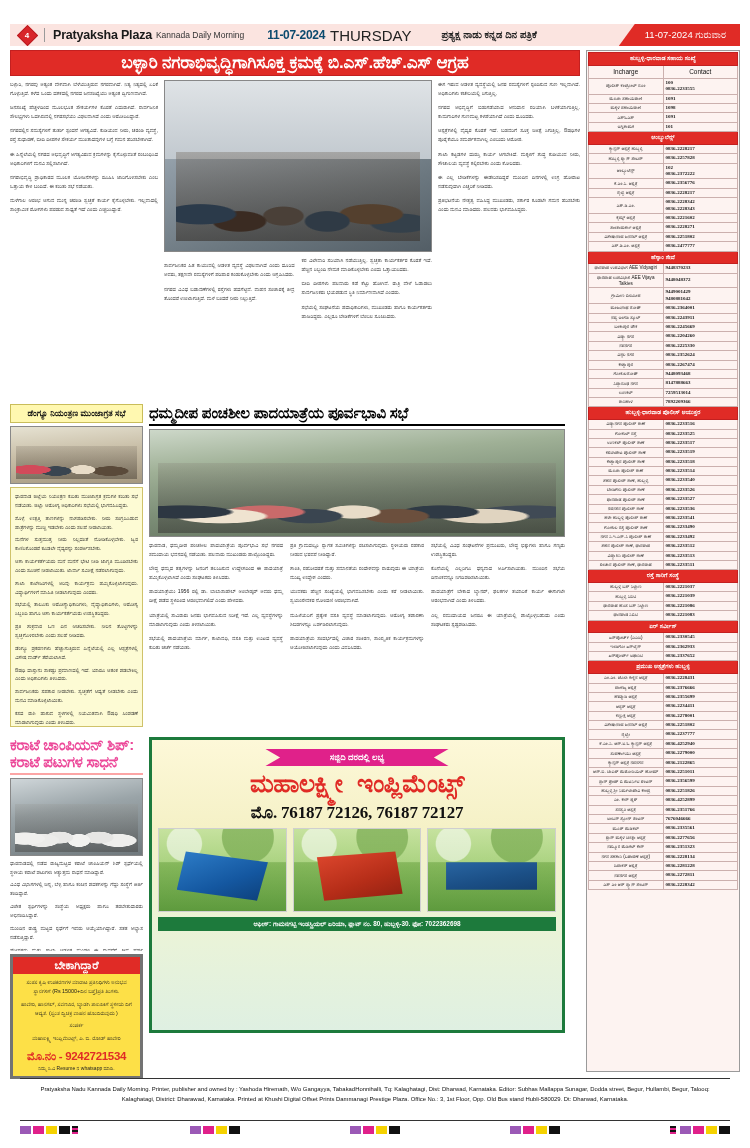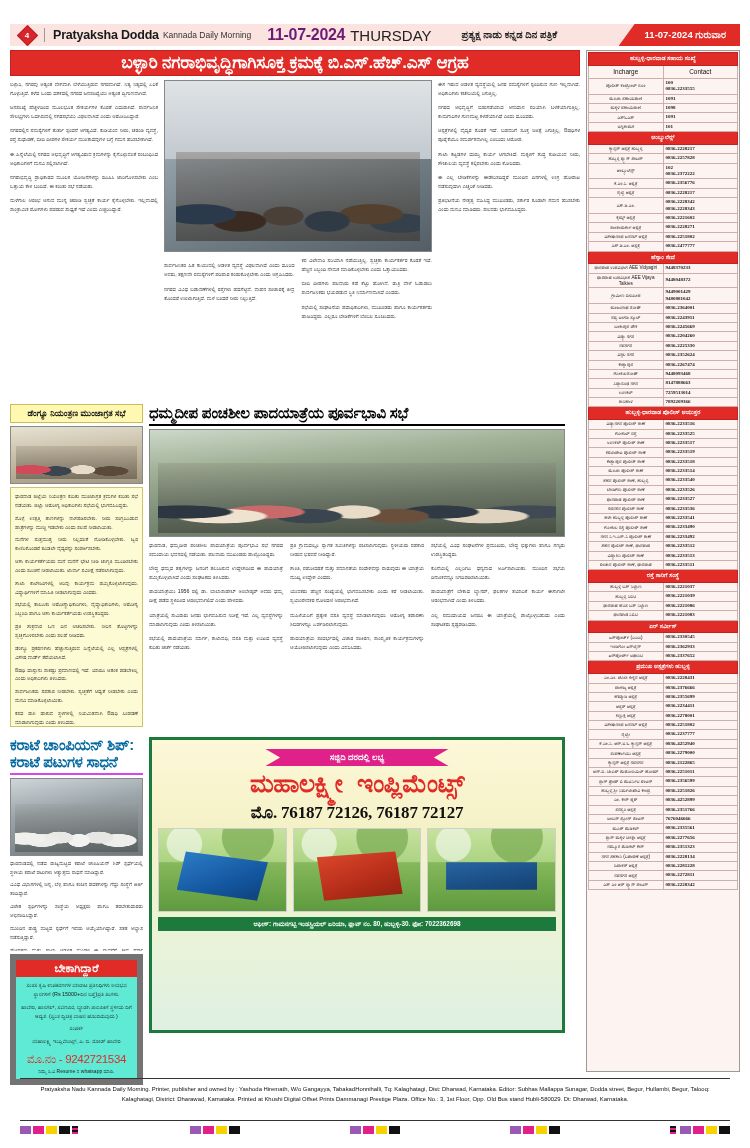--- a/index.html
+++ b/index.html
@@ -39,32 +39,32 @@
     border: 1px solid #b91d21;
   }
   .diamond span {
     transform: rotate(-45deg);
     color: #fff; font-size: 8px; font-weight: bold;
     line-height: 1;
   }
   .mh-sep { width: 1px; height: 14px; background: #9a9a9a; margin-right: 8px; }
   .mh-name { font-size: 12.5px; font-weight: bold; letter-spacing: -0.2px; color: #1a1a1a; }
   .mh-sub { font-size: 8.5px; color: #333; margin-left: 4px; }
-  .mh-date { font-size: 16px; font-weight: bold; color: #701a75; margin-left: 16px; letter-spacing: -0.3px;}
+  .mh-date { font-size: 12px; font-weight: bold; color: #0c4a6e; margin-left: 23px; letter-spacing: -0.3px;}
   .mh-day { font-size: 15px; color: #222; margin-left: 5px; }
   .mh-kn { font-size: 10px; color: #222; margin-left: 30px; font-weight: bold;}
   .mh-redtab {
     margin-left: auto;
     background: #e02b26;
     color: #fff;
     height: 22px;
     display: flex; align-items: center;
     padding: 0 14px 0 26px;
     font-size: 9.5px;
-    font-weight: bold;
+    font-weight: normal;
     position: relative;
     clip-path: polygon(16px 0, 100% 0, 100% 100%, 0 100%);
   }
 
   
   .body-wrap {
     position: absolute; left: 10px; top: 50px;
     width: 730px; height: 1022px;
     display: flex;
     gap: 6px;
@@ -163,23 +163,23 @@
   .threecol-text {
     column-count: 3; column-gap: 7px;
     font-size: 5.2px; line-height: 1.75;
     text-align: justify; color: #1c1c1c;
     overflow: hidden;
   }
   .twocol-text p, .threecol-text p { margin: 0 0 5px 0; }
 
   
   .karate-head {
-    font-size: 15px; font-weight: bold; color: #0369a1;
+    font-size: 15px; font-weight: bold; color: #ec4899;
     line-height: 1.12; letter-spacing: -0.3px;
-    border-bottom: 2px solid #d946ef; padding-bottom: 2px;
+    border-bottom: 2px solid #fca5a5; padding-bottom: 2px;
   }
   .photo.karate {
     background: linear-gradient(170deg,#cfd6d9 0%,#9aa4a8 40%,#6f787c 100%);
   }
   .photo.karate::after{
     content:"";
     position:absolute;left:3%;right:3%;bottom:4%;height:62%;
     background:
       radial-gradient(ellipse at 8% 72%, #f0f0ee 0 12%, transparent 13%),
       radial-gradient(ellipse at 22% 76%, #ececea 0 12%, transparent 13%),
@@ -216,36 +216,36 @@
     background:
       radial-gradient(ellipse at 12% 72%, #d24a5a 0 13%, transparent 14%),
       radial-gradient(ellipse at 33% 76%, #3a4550 0 13%, transparent 14%),
       radial-gradient(ellipse at 55% 72%, #e8dcc8 0 13%, transparent 14%),
       radial-gradient(ellipse at 78% 76%, #5a4a3a 0 13%, transparent 14%),
       linear-gradient(180deg, rgba(140,130,115,.3), rgba(70,62,52,.5));
   }
 
   
   .rec-box {
-    border: 6px solid #737373;
-    background: #5eead4;
+    border: 3px solid #737373;
+    background: #fde047;
     box-sizing: border-box;
   }
   .rec-title {
     background: #e02b26; color: #fff;
     text-align: center; font-weight: bold;
     font-size: 11px; padding: 2px 0;
   }
   .rec-body {
     font-size: 5.4px; line-height: 1.75; text-align: center;
     padding: 4px 5px; color: #1b1b1b;
   }
   .rec-body p { margin: 0 0 3px 0; }
   .rec-phone {
-    text-align: center; color: #e02b26; font-weight: normal;
+    text-align: center; color: #e02b26; font-weight: bold;
     font-size: 11.5px; padding-bottom: 2px; letter-spacing: -0.3px;
   }
   .rec-foot {
     font-size: 5px; text-align: center; padding-bottom: 4px; color: #222;
   }
 
   
   .bigad {
     border: 3px solid #1d7a3c;
     background: linear-gradient(180deg,#fdf8d8 0%,#f5f1c7 30%,#e9f3d9 70%,#dff0e2 100%);
@@ -368,21 +368,21 @@
 
 <div class="page">
 
   <div class="masthead">
     <div class="mh-logo">
       <div class="diamond">
         <span>4</span>
       </div>
     </div>
     <div class="mh-sep"></div>
-    <span class="mh-name">Pratyaksha Dodda</span>
+    <span class="mh-name">Pratyaksha Plaza</span>
     <span class="mh-sub">Kannada Daily Morning</span>
     <span class="mh-date">11-07-2024</span>
     <span class="mh-day">THURSDAY</span>
     <span class="mh-kn">ಪ್ರತ್ಯಕ್ಷ ನಾಡು ಕನ್ನಡ ದಿನ ಪತ್ರಿಕೆ</span>
     <div class="mh-redtab">11-07-2024 ಗುರುವಾರ</div>
   </div>
 
   <div class="body-wrap">
 
     <div class="main-col">

